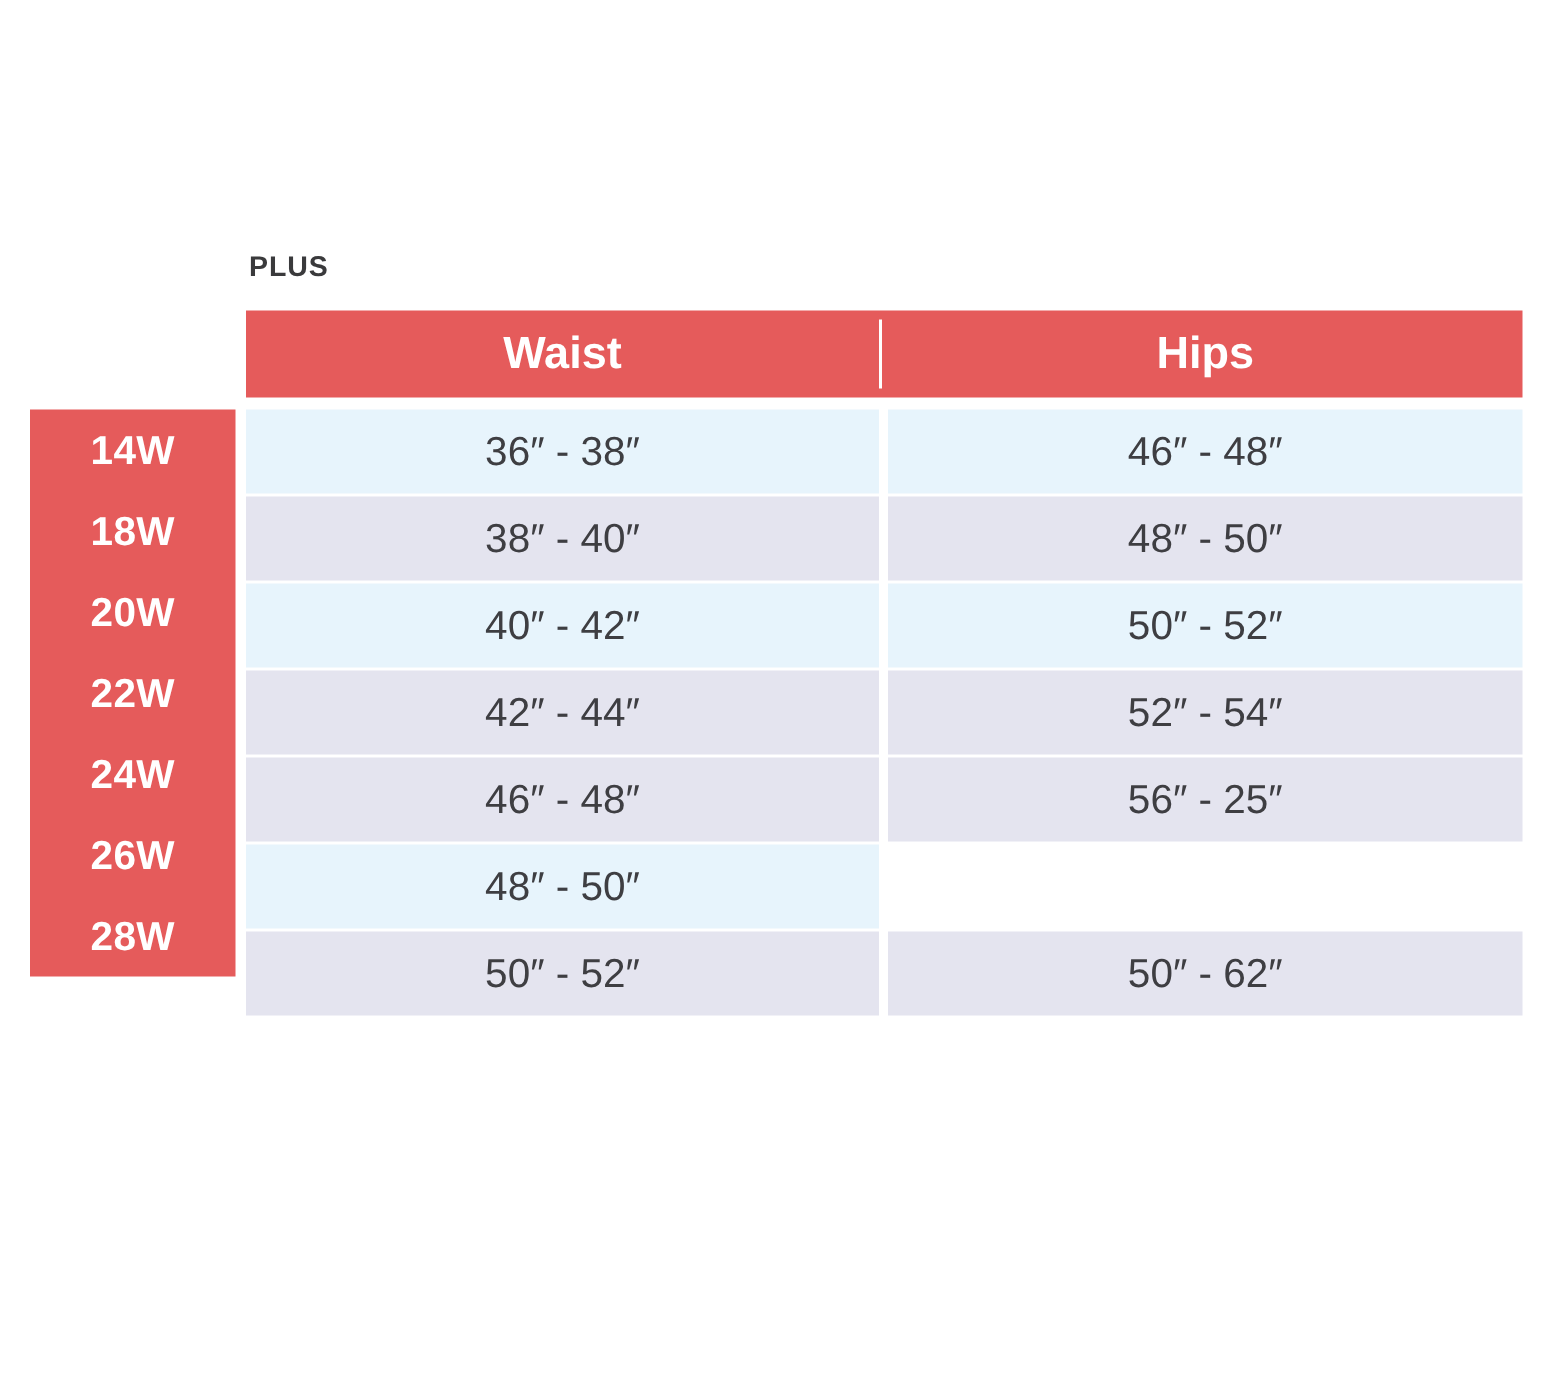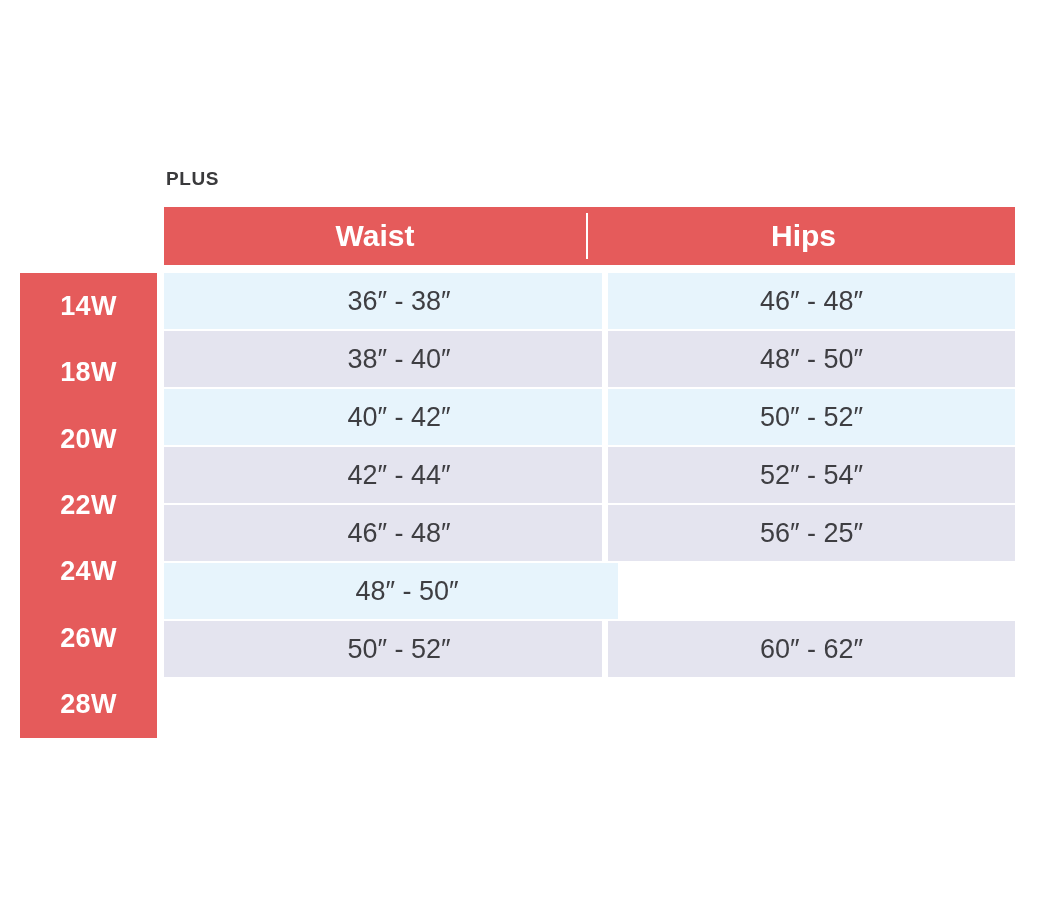--- a/index.html
+++ b/index.html
@@ -34,21 +34,21 @@
     color: #3a3a3c;
     line-height: 1;
   }
 
   
   .size-column {
     position: absolute;
     left: 20px;
     top: 273px;
     width: 137px;
-    height: 465px;
+    height: 378px;
     background: #e55b5b;
     display: flex;
     flex-direction: column;
   }
   .size-cell {
     flex: 1 1 0;
     display: flex;
     align-items: center;
     justify-content: center;
     color: #ffffff;
@@ -105,21 +105,21 @@
   }
   .data-row:last-child { margin-bottom: 0; }
   .data-cell {
     display: flex;
     align-items: center;
     justify-content: center;
     font-size: 27px;
     color: #3e3e42;
     line-height: 1;
   }
-  .data-cell.waist { width: 422px; padding-left: 32px; }
+  .data-cell.waist { width: 422px; }
   .data-cell.hips  { width: 423px; margin-left: 6px; }
 
   .row-blue .data-cell     { background: #e7f4fc; }
   .row-lavender .data-cell { background: #e4e4ef; }
 </style>
 </head>
 <body>
 
 <div id="chart-root">
 
@@ -170,18 +170,18 @@
         <div class="data-cell waist">46″ - 48″</div>
         <div class="data-cell hips">56″ - 25″</div>
       </div>
 
       <div class="data-row row-blue">
         <div class="data-cell waist">48″ - 50″</div>
       </div>
 
       <div class="data-row row-lavender">
         <div class="data-cell waist">50″ - 52″</div>
-        <div class="data-cell hips">60″ - 62″</div>
+        <div class="data-cell hips">50″ - 62″</div>
       </div>
 
     </div>
   </div>
 </div>
 
 </body></html>

